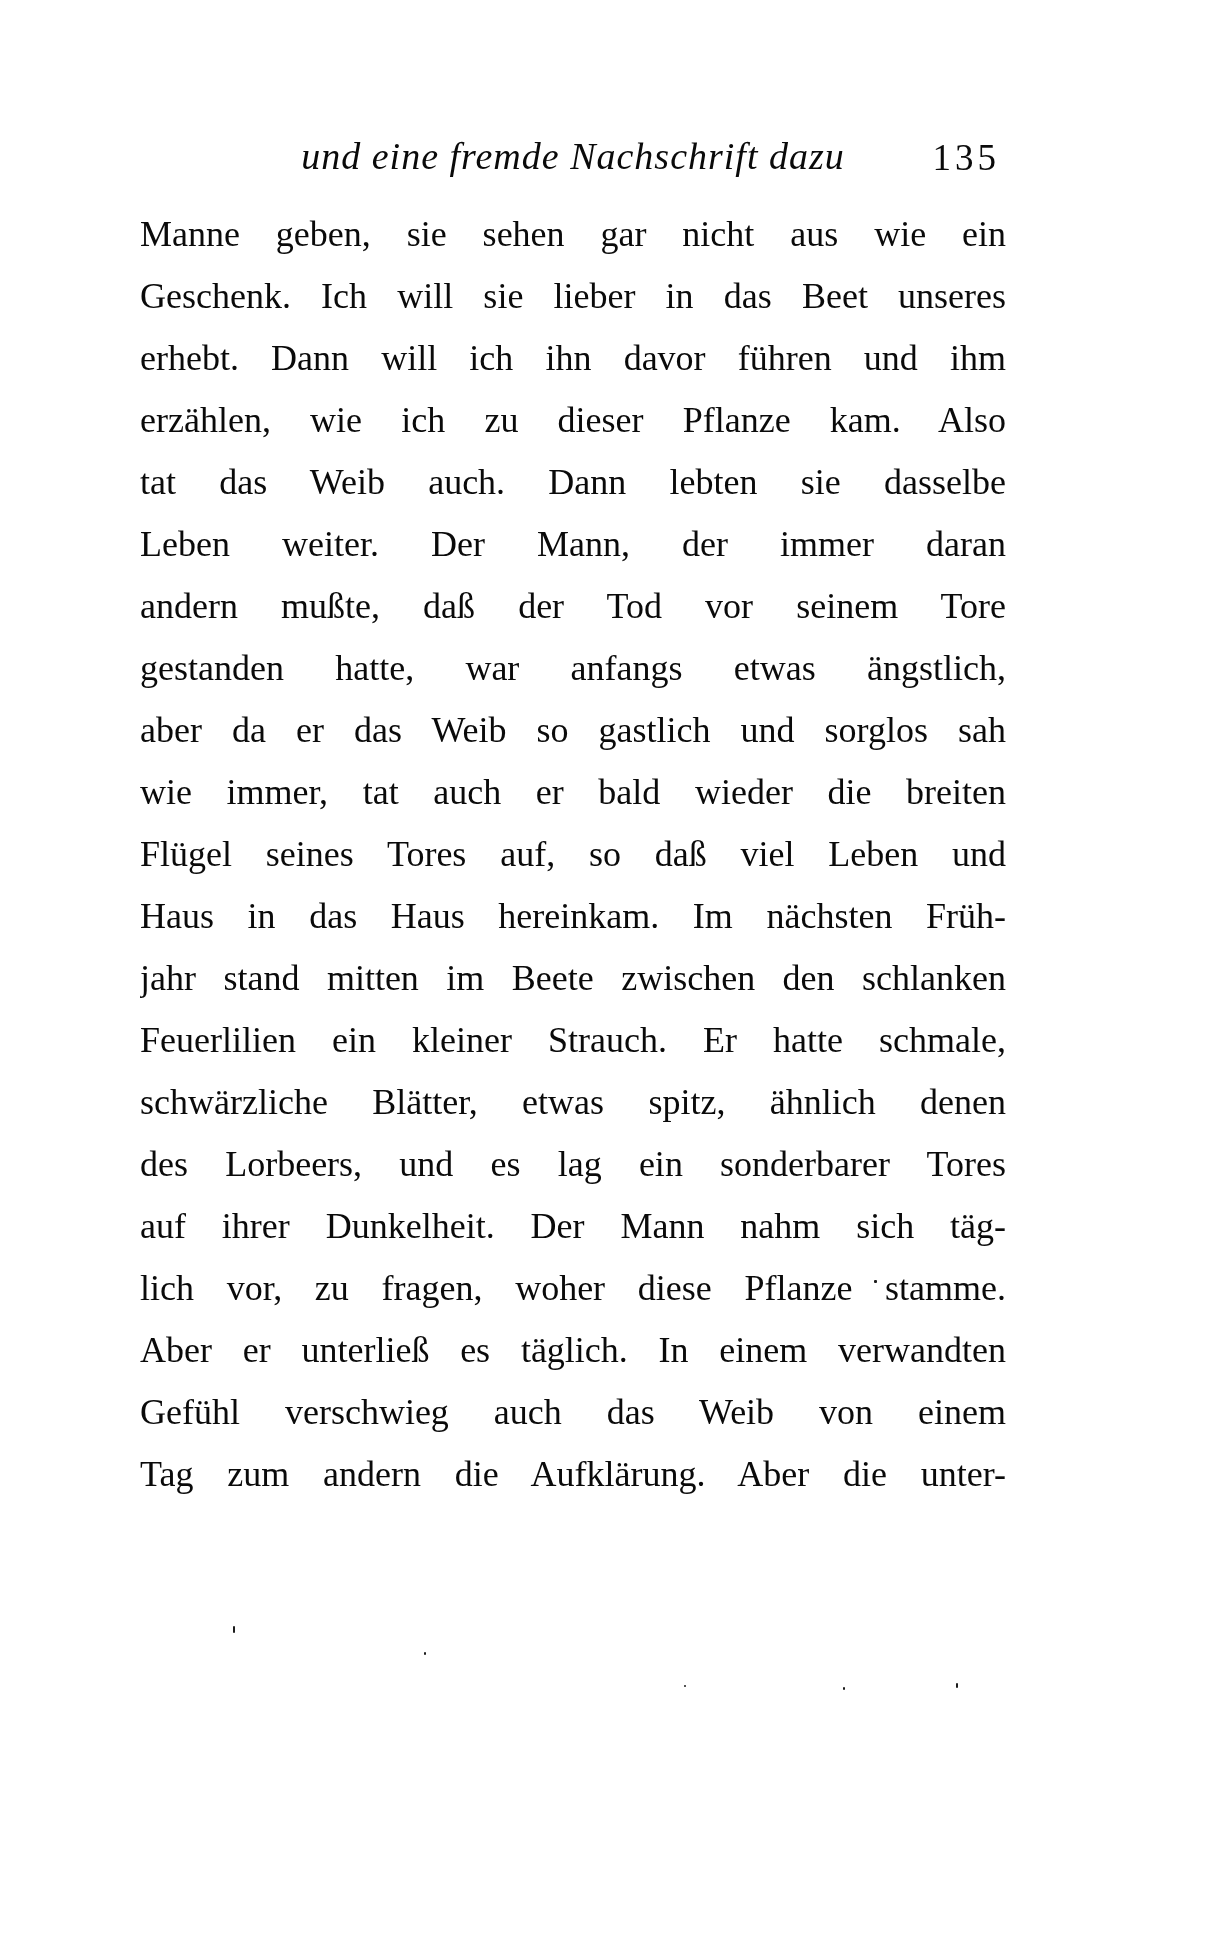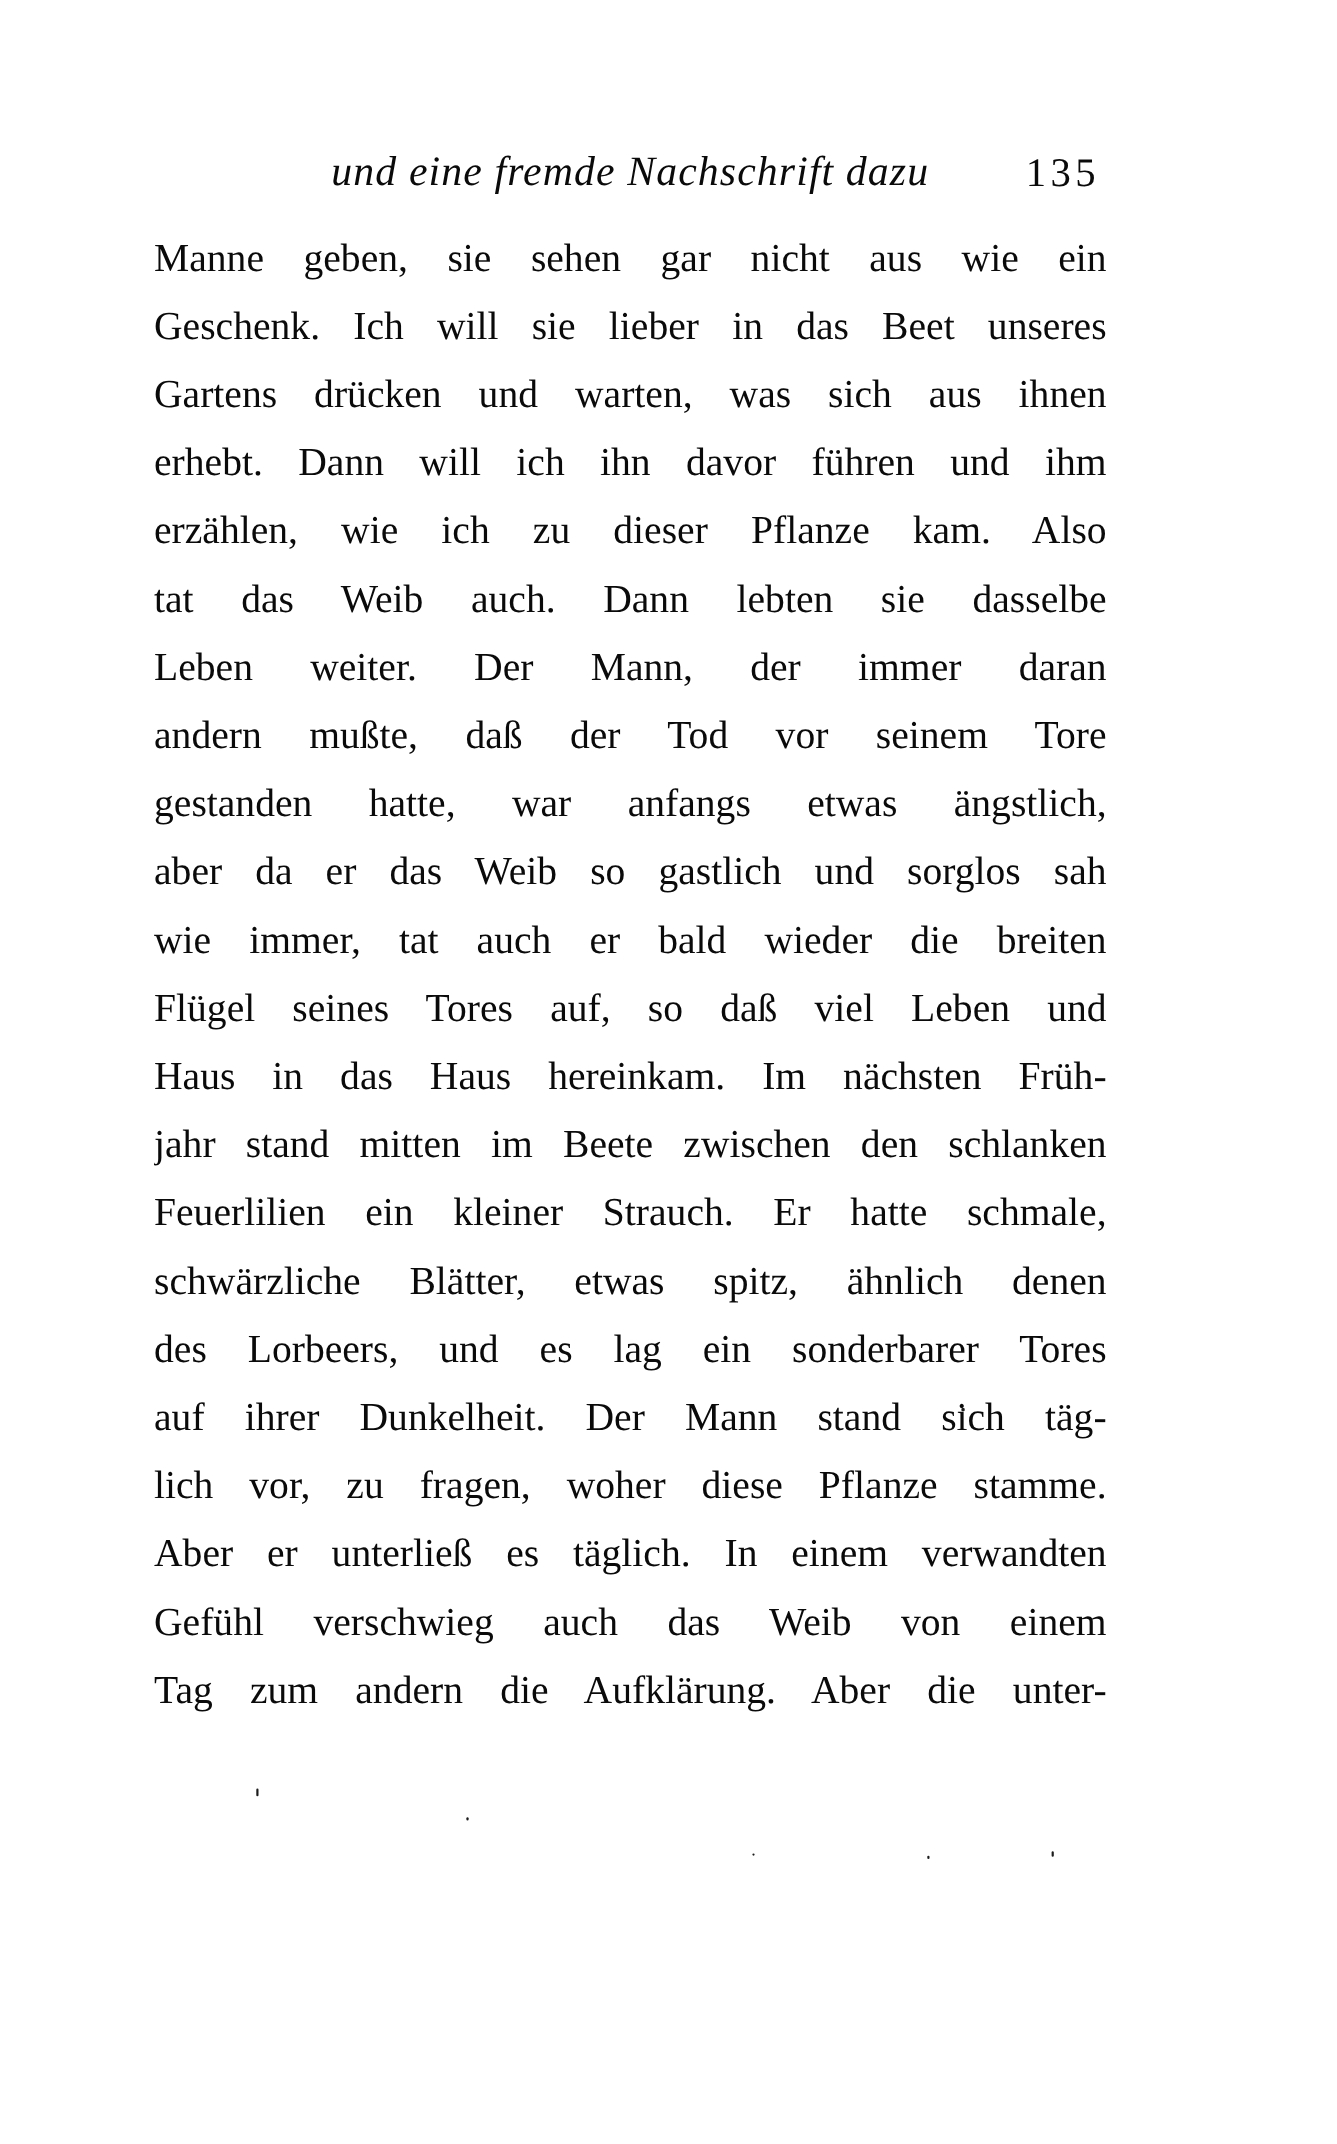--- a/index.html
+++ b/index.html
@@ -75,36 +75,35 @@
 <div class="page">
 
   <div class="running-header">
     <span class="header-title">und eine fremde Nachschrift dazu</span>
     <span class="page-number">135</span>
   </div>
 
   <div class="body-text">
     <div class="text-line">Manne geben, sie sehen gar nicht aus wie ein</div>
     <div class="text-line">Geschenk. Ich will sie lieber in das Beet unseres</div>
-    <div class="text-line">Gartens drücken und warten, was sich aus ihnen</div>
     <div class="text-line">erhebt. Dann will ich ihn davor führen und ihm</div>
     <div class="text-line">erzählen, wie ich zu dieser Pflanze kam. Also</div>
     <div class="text-line">tat das Weib auch. Dann lebten sie dasselbe</div>
     <div class="text-line">Leben weiter. Der Mann, der immer daran</div>
     <div class="text-line">andern mußte, daß der Tod vor seinem Tore</div>
     <div class="text-line">gestanden hatte, war anfangs etwas ängstlich,</div>
     <div class="text-line">aber da er das Weib so gastlich und sorglos sah</div>
     <div class="text-line">wie immer, tat auch er bald wieder die breiten</div>
     <div class="text-line">Flügel seines Tores auf, so daß viel Leben und</div>
     <div class="text-line">Haus in das Haus hereinkam. Im nächsten Früh-</div>
     <div class="text-line">jahr stand mitten im Beete zwischen den schlanken</div>
     <div class="text-line">Feuerlilien ein kleiner Strauch. Er hatte schmale,</div>
     <div class="text-line">schwärzliche Blätter, etwas spitz, ähnlich denen</div>
     <div class="text-line">des Lorbeers, und es lag ein sonderbarer Tores</div>
-    <div class="text-line">auf ihrer Dunkelheit. Der Mann stand sich täg-</div>
+    <div class="text-line">auf ihrer Dunkelheit. Der Mann nahm sich täg-</div>
     <div class="text-line">lich vor, zu fragen, woher diese Pflanze stamme.</div>
     <div class="text-line">Aber er unterließ es täglich. In einem verwandten</div>
     <div class="text-line">Gefühl verschwieg auch das Weib von einem</div>
     <div class="text-line">Tag zum andern die Aufklärung. Aber die unter-</div>
   </div>
 
   <div class="scan-speck speck-1"></div>
   <div class="scan-speck speck-2"></div>
   <div class="scan-speck speck-3"></div>
   <div class="scan-speck speck-4"></div>

